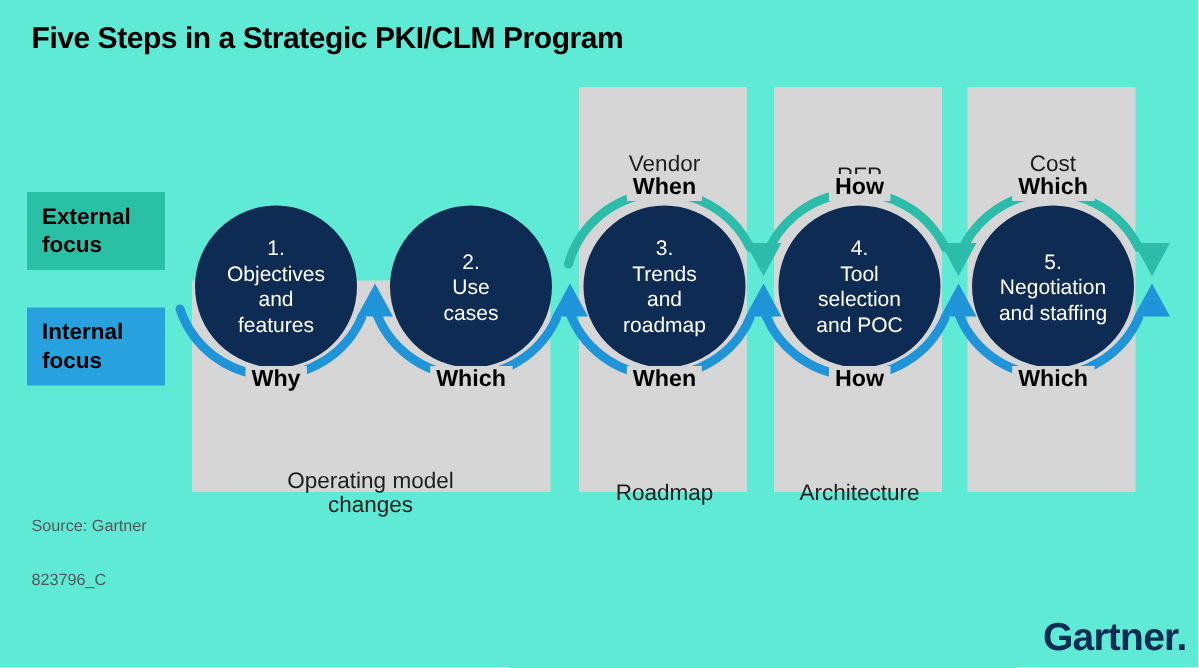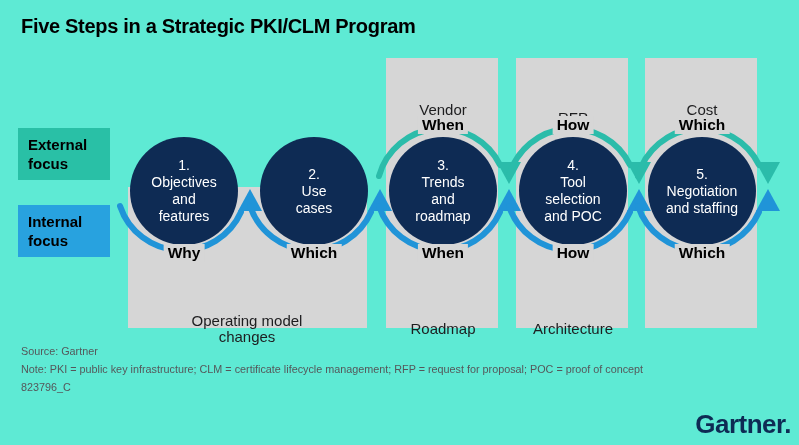--- a/index.html
+++ b/index.html
@@ -155,17 +155,16 @@
   <div class="q top" style="left:573px;">How</div>
   <div class="q top" style="left:702px;">Which</div>
 
   <div class="q bottom" style="left:184px;">Why</div>
   <div class="q bottom" style="left:314px;">Which</div>
   <div class="q bottom" style="left:443px;">When</div>
   <div class="q bottom" style="left:573px;">How</div>
   <div class="q bottom" style="left:702px;">Which</div>
 
   <div class="footer-line src">Source: Gartner</div>
-  <div class="footer-line note-line">Note: PKI = public key infrastructure; CLM = certificate lifecycle management; RFP = request for proposal; POC = proof of concept</div>
   <div class="footer-line docid">823796_C</div>
   <div class="logo">Gartner.</div>
 
 </div>
 
 </body></html>

